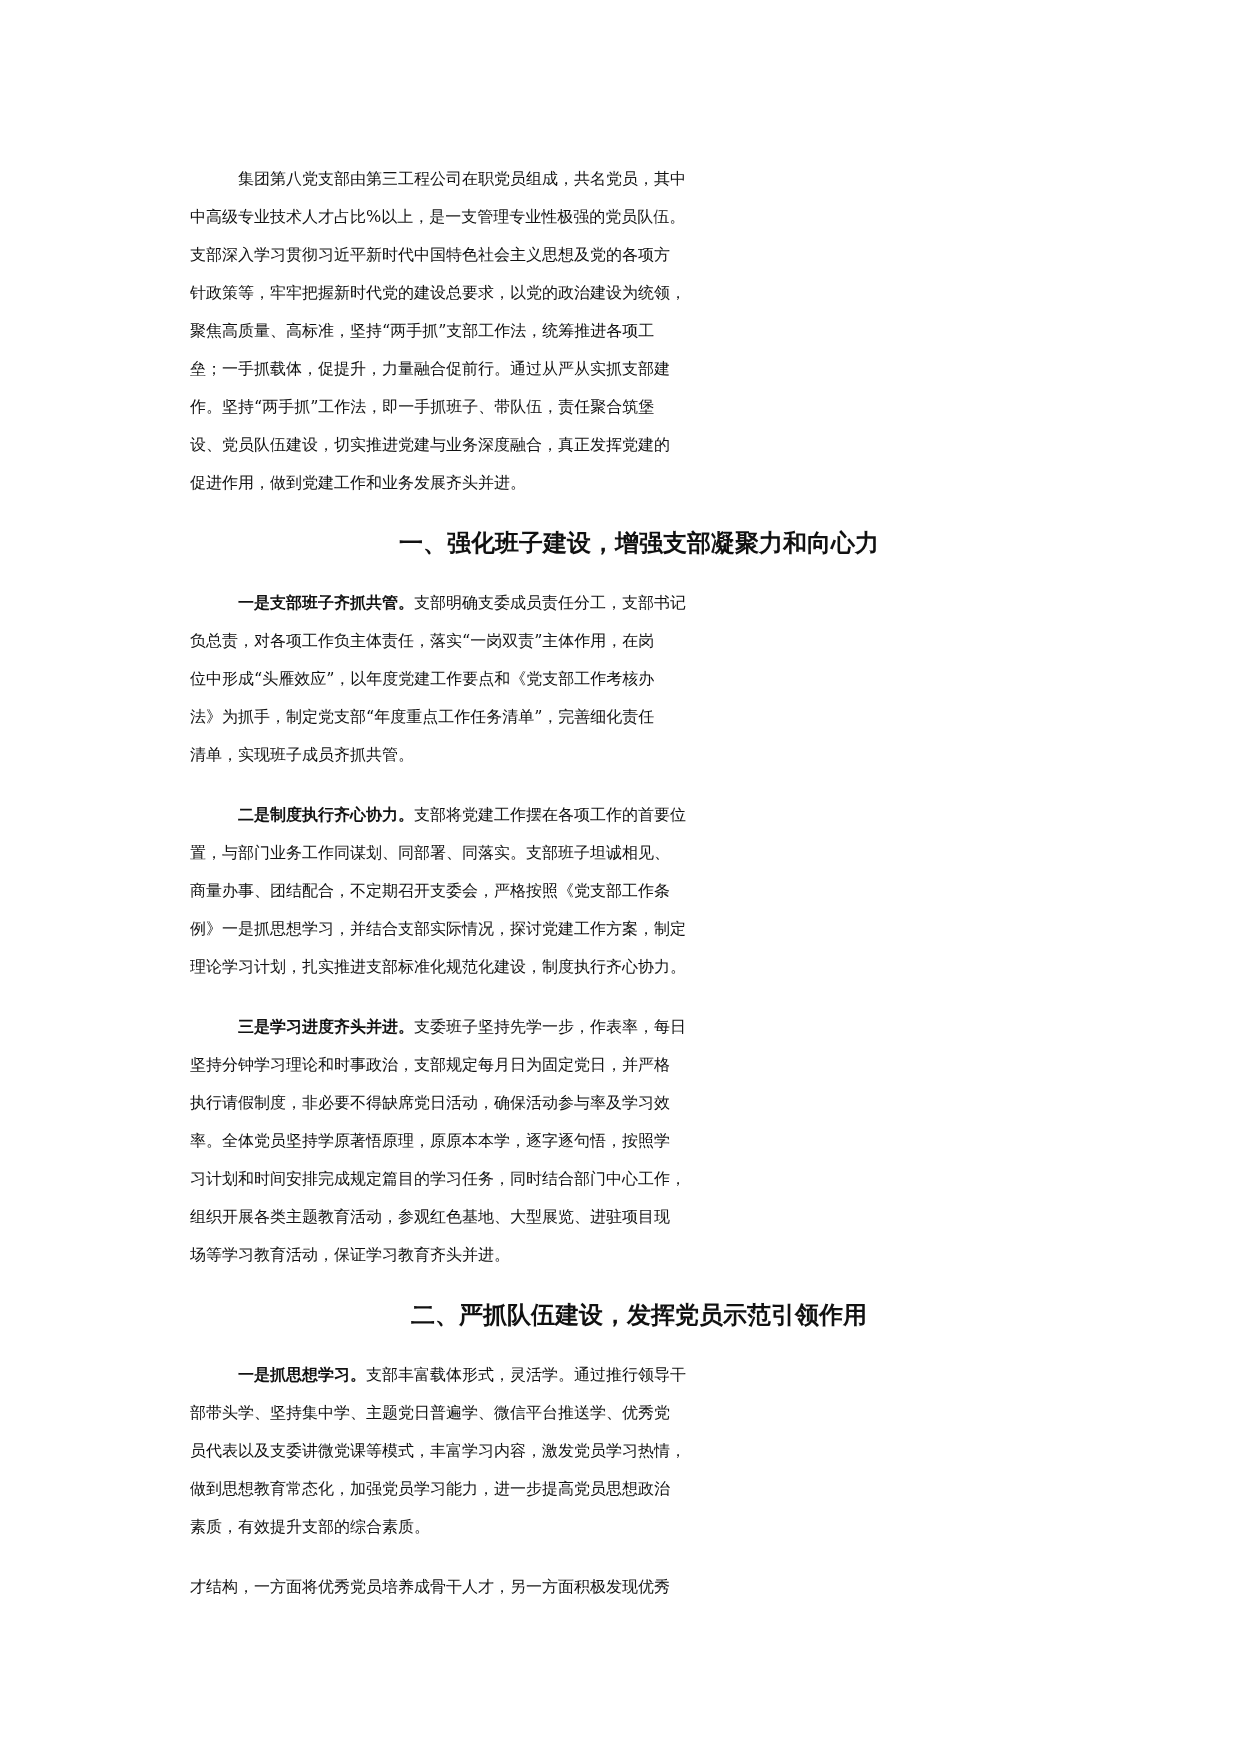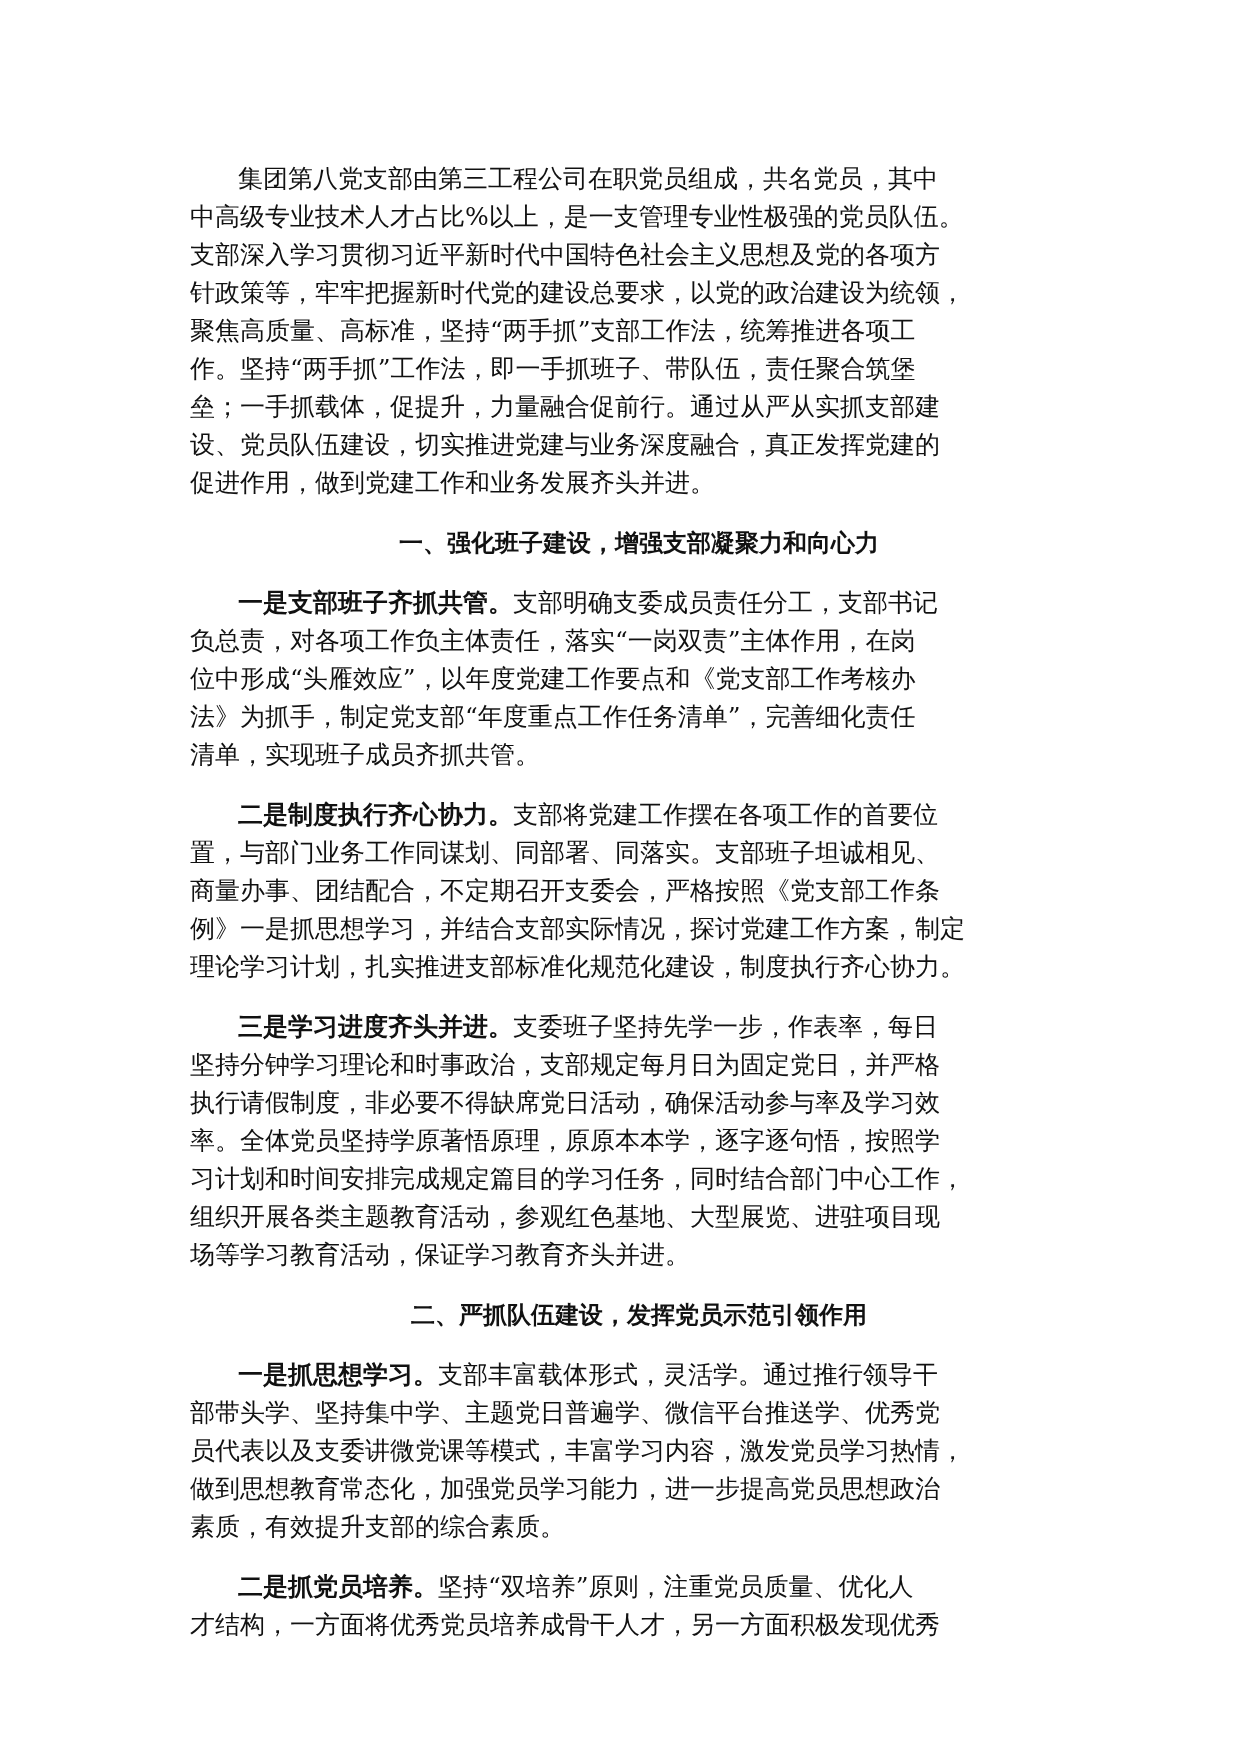--- a/index.html
+++ b/index.html
@@ -19,21 +19,21 @@
       position: absolute;
       left: 190px;
       top: 160px;
       width: 850px;
     }
     .para {
       margin: 0 0 22px 0;
     }
     .line {
       display: block;
-      font-size: 25px;
+      font-size: 16px;
       line-height: 38px;
       height: 38px;
       white-space: nowrap;
       letter-spacing: 0px;
     }
     .line.first {
       padding-left: 48px;
     }
     .heading {
       display: block;
@@ -57,22 +57,22 @@
 <body>
 
 <div class="page">
 
   <div class="para">
     <span class="line first">集团第八党支部由第三工程公司在职党员组成，共名党员，其中</span>
     <span class="line">中高级专业技术人才占比%以上，是一支管理专业性极强的党员队伍。</span>
     <span class="line">支部深入学习贯彻习近平新时代中国特色社会主义思想及党的各项方</span>
     <span class="line">针政策等，牢牢把握新时代党的建设总要求，以党的政治建设为统领，</span>
     <span class="line">聚焦高质量、高标准，坚持“两手抓”支部工作法，统筹推进各项工</span>
+    <span class="line">垒；一手抓载体，促提升，力量融合促前行。通过从严从实抓支部建</span>
     <span class="line">作。坚持“两手抓”工作法，即一手抓班子、带队伍，责任聚合筑堡</span>
-    <span class="line">垒；一手抓载体，促提升，力量融合促前行。通过从严从实抓支部建</span>
     <span class="line">设、党员队伍建设，切实推进党建与业务深度融合，真正发挥党建的</span>
     <span class="line">促进作用，做到党建工作和业务发展齐头并进。</span>
   </div>
 
   <div class="heading">一、强化班子建设，增强支部凝聚力和向心力</div>
 
   <div class="para">
     <span class="line first"><span class="lead">一是支部班子齐抓共管。</span><span>支部明确支委成员责任分工，支部书记</span></span>
     <span class="line">负总责，对各项工作负主体责任，落实“一岗双责”主体作用，在岗</span>
     <span class="line">位中形成“头雁效应”，以年度党建工作要点和《党支部工作考核办</span>
@@ -102,17 +102,16 @@
 
   <div class="para">
     <span class="line first"><span class="lead">一是抓思想学习。</span><span>支部丰富载体形式，灵活学。通过推行领导干</span></span>
     <span class="line">部带头学、坚持集中学、主题党日普遍学、微信平台推送学、优秀党</span>
     <span class="line">员代表以及支委讲微党课等模式，丰富学习内容，激发党员学习热情，</span>
     <span class="line">做到思想教育常态化，加强党员学习能力，进一步提高党员思想政治</span>
     <span class="line">素质，有效提升支部的综合素质。</span>
   </div>
 
   <div class="para">
-    <span class="line first"><span class="lead">二是抓党员培养。</span><span>坚持“双培养”原则，注重党员质量、优化人</span></span>
     <span class="line">才结构，一方面将优秀党员培养成骨干人才，另一方面积极发现优秀</span>
   </div>
 
 </div>
 
 </body></html>

